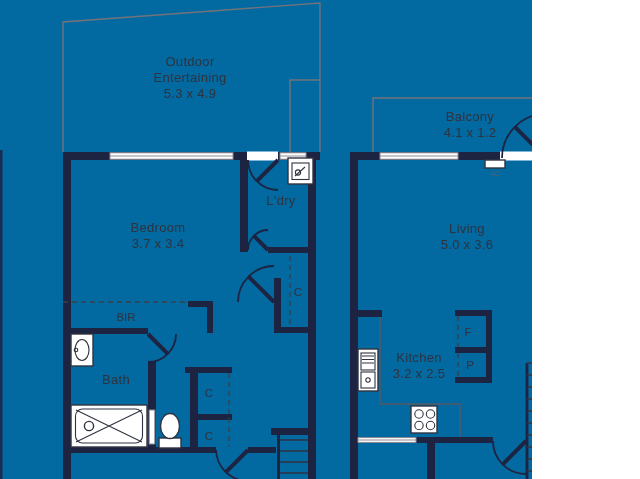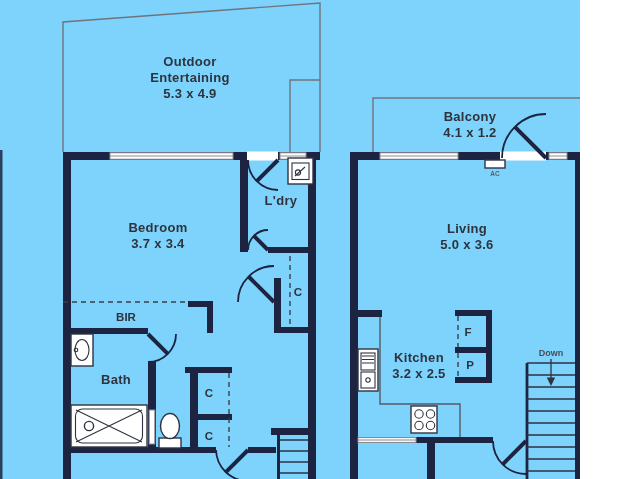--- a/index.html
+++ b/index.html
@@ -1,16 +1,16 @@
 <!DOCTYPE html>
 <html><head>
 <meta charset="utf-8">
 <style>
   html,body{margin:0;padding:0;background:#ffffff;}
-  .stage{position:relative;width:580px;height:479px;background:#7dd3fc;overflow:hidden;font-weight:bold;}
+  .stage{position:relative;width:532px;height:479px;background:#0369a1;overflow:hidden;}
   svg{display:block;}
   .wall{fill:#1d2442;stroke:none;}
   .outline{fill:none;stroke:#73737b;stroke-width:1.4;}
   .winband{fill:#ffffff;stroke:#8c8c94;stroke-width:1;}
   .winmid{stroke:#8c8c94;stroke-width:1;fill:none;}
   .gap{fill:#ffffff;stroke:none;}
   .arc{fill:none;stroke:#1d2442;stroke-width:1.8;}
   .leaf{fill:none;stroke:#1d2442;stroke-width:4;stroke-linecap:butt;}
   .dash{fill:none;stroke:#3c3f48;stroke-width:1.4;stroke-dasharray:5 4;}
   .fix{fill:#ffffff;stroke:#2f3340;stroke-width:1.4;}

